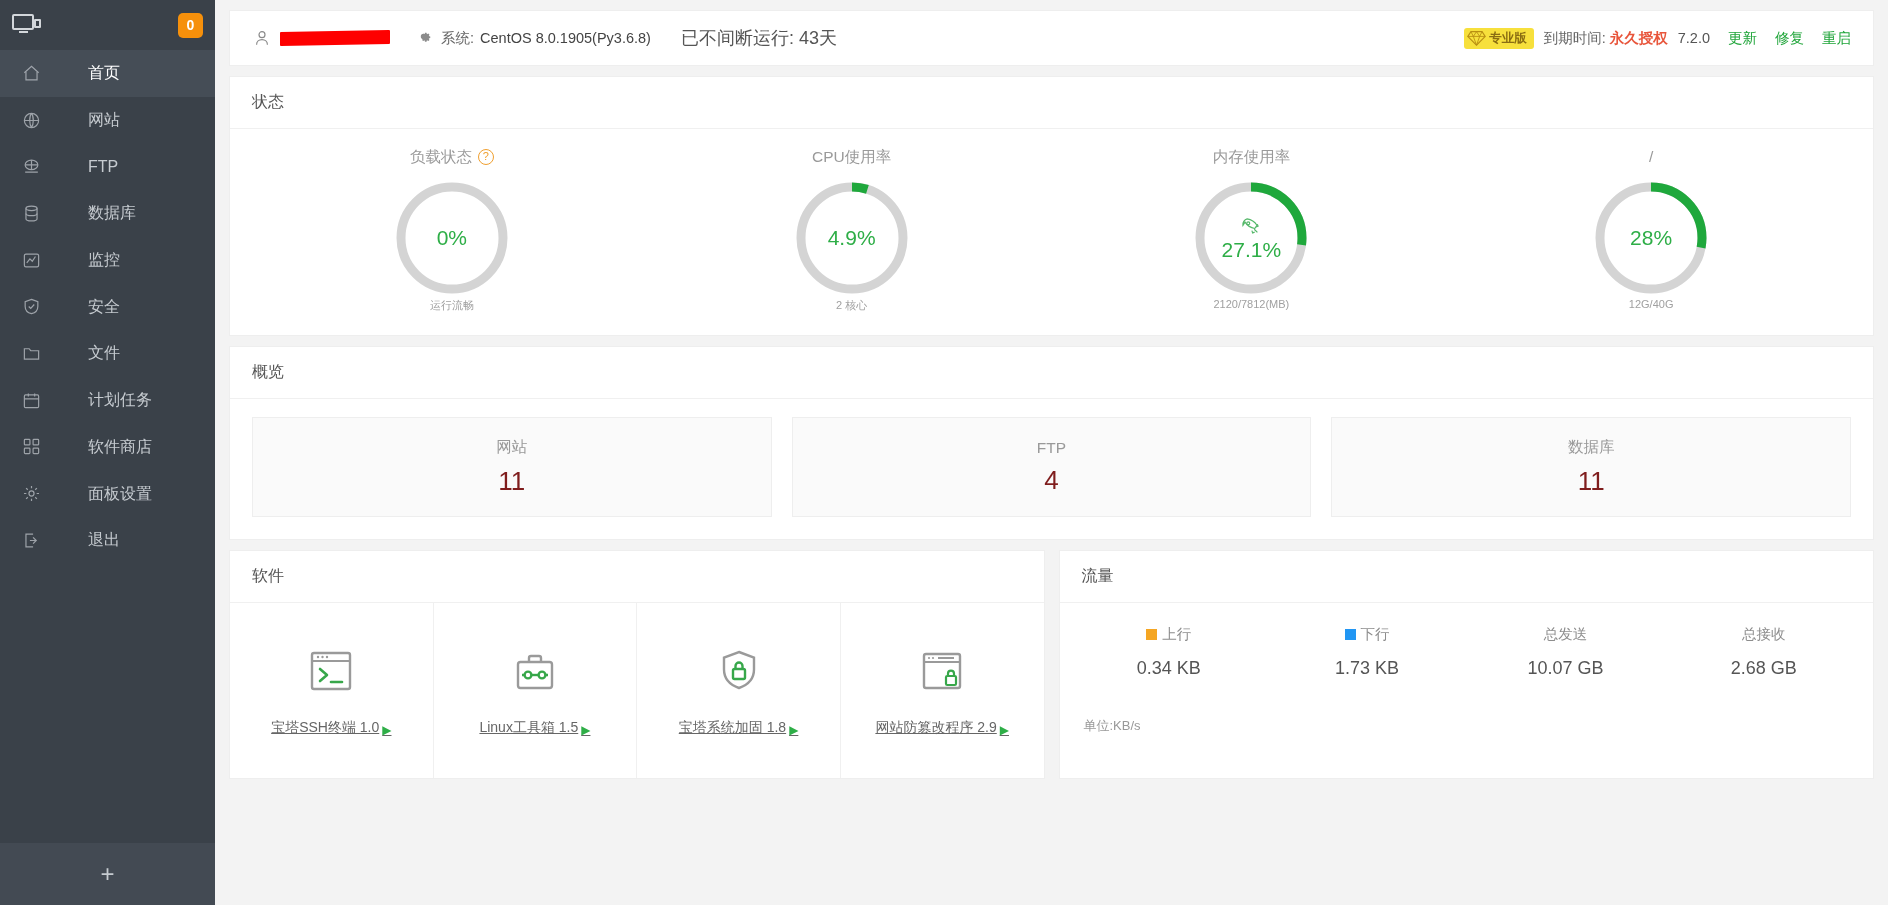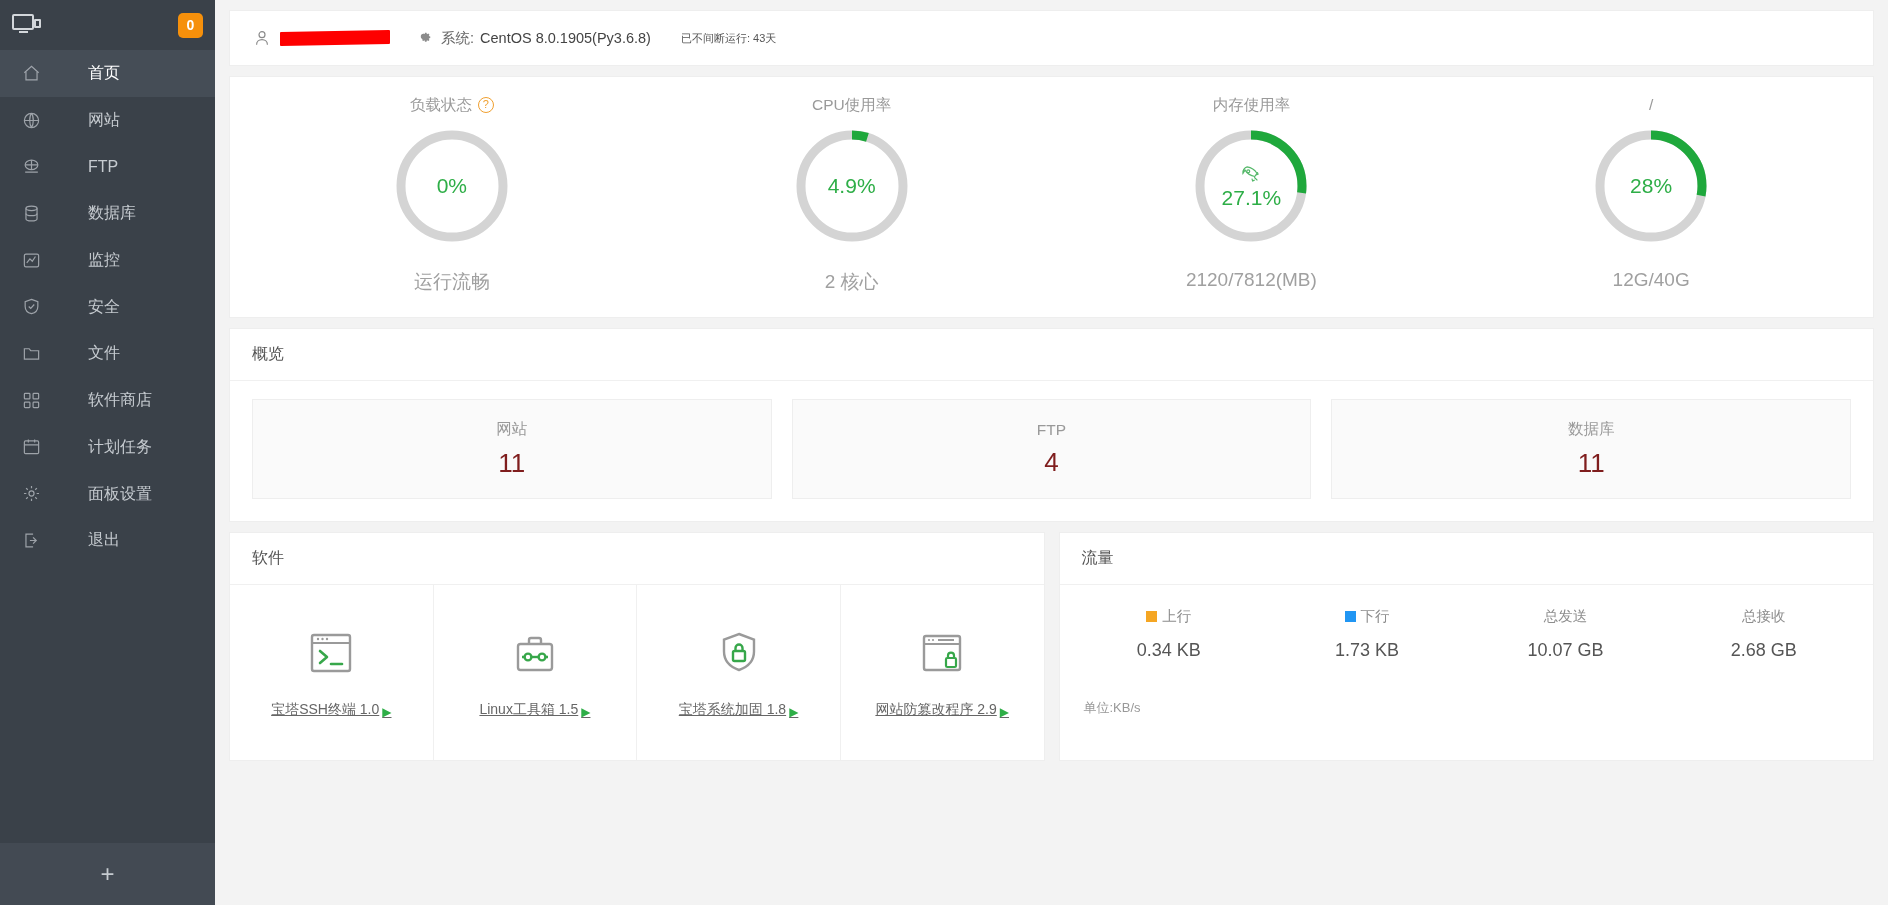--- a/index.html
+++ b/index.html
@@ -98,21 +98,21 @@
   .tb-user .uname { position: relative; width: 110px; height: 18px; }
   .tb-user .uname .redact {
     position: absolute; inset: 2px 0 2px 0; background: #fe0000; border-radius: 1px;
     transform: skewY(-1deg);
   }
   .tb-sys { display: flex; align-items: center; margin-right: 30px; color: #555; font-size: 14.5px; }
   .gear-sm { width: 18px; height: 18px; margin-right: 7px; }
   .gear-sm svg { width: 18px; height: 18px; fill: #8b8b8b; }
   .tb-sys .lbl { color: #666; margin-right: 6px; }
   .tb-sys .val { color: #444; }
-  .tb-uptime { color: #555; font-size: 11px; }
+  .tb-uptime { color: #555; font-size: 18px; }
   .tb-spacer { flex: 1; }
   .tb-right { display: flex; align-items: center; font-size: 14.5px; }
   .pro-badge {
     display: flex; align-items: center;
     background: #f7e03c; border-radius: 3px;
     padding: 2px 7px 2px 3px; margin-right: 10px;
   }
   .pro-badge .gem { width: 19px; height: 16px; margin-right: 3px; }
   .pro-badge .gem svg { width: 19px; height: 16px; }
   .pro-badge .ptxt { color: #8a6d12; font-size: 12.5px; font-weight: bold; }
@@ -152,21 +152,21 @@
   .ring-bg { fill: none; stroke: #d4d4d4; stroke-width: 9; }
   .ring-fg { fill: none; stroke: #1fa83c; stroke-width: 9; stroke-linecap: butt; }
   .ring-center {
     position: absolute; inset: 0;
     display: flex; flex-direction: column;
     align-items: center; justify-content: center;
   }
   .ring-val { color: #2eae47; font-size: 21px; }
   .rocket { width: 22px; height: 22px; margin-bottom: 1px; cursor: pointer; }
   .rocket svg { width: 22px; height: 22px; stroke: #55b86a; fill: none; stroke-width: 1.3; }
-  .gauge-foot { color: #a0a0a0; font-size: 19px; margin-top: 24px; text-align: center; }
+  .gauge-foot { color: #a0a0a0; font-size: 11px; margin-top: 1px; text-align: center; }
 
   
   .ov-row { display: flex; gap: 20px; }
   .ov-box {
     flex: 1; height: 100px; background: #fafafa; border: 1px solid #eee;
     display: flex; flex-direction: column; align-items: center; justify-content: center;
     cursor: pointer;
   }
   .ov-label { color: #999; font-size: 15.5px; margin-bottom: 8px; }
   .ov-num { color: #7f1d1d; font-size: 26px; }
@@ -280,42 +280,42 @@
           <svg viewBox="0 0 24 24">
               <path d="M3 6h6l2 2.5h10V19H3z"></path>
             </svg>
         </span>
         <span class="nav-label">文件</span>
       </div>
 
       <div class="nav-item">
         <span class="nav-ico">
           <svg viewBox="0 0 24 24">
+              <rect x="3" y="5" width="18" height="16" rx="1.5"></rect>
+              <path d="M3 10h18M8 3v4M16 3v4"></path>
+            </svg>
+        </span>
+        <span class="nav-label">计划任务</span>
+      </div>
+
+      <div class="nav-item">
+        <span class="nav-ico">
+          <svg viewBox="0 0 24 24">
               <rect x="3" y="3" width="7" height="7" rx="1"></rect>
               <rect x="14" y="3" width="7" height="7" rx="1"></rect>
               <rect x="3" y="14" width="7" height="7" rx="1"></rect>
               <rect x="14" y="14" width="7" height="7" rx="1"></rect>
             </svg>
         </span>
         <span class="nav-label">软件商店</span>
       </div>
 
       <div class="nav-item">
         <span class="nav-ico">
           <svg viewBox="0 0 24 24">
-              <rect x="3" y="5" width="18" height="16" rx="1.5"></rect>
-              <path d="M3 10h18M8 3v4M16 3v4"></path>
-            </svg>
-        </span>
-        <span class="nav-label">计划任务</span>
-      </div>
-
-      <div class="nav-item">
-        <span class="nav-ico">
-          <svg viewBox="0 0 24 24">
               <circle cx="12" cy="12" r="3.2"></circle>
               <path d="M12 2.5v3M12 18.5v3M2.5 12h3M18.5 12h3M5.2 5.2l2.1 2.1M16.7 16.7l2.1 2.1M18.8 5.2l-2.1 2.1M7.3 16.7l-2.1 2.1"></path>
             </svg>
         </span>
         <span class="nav-label">面板设置</span>
       </div>
 
       <div class="nav-item">
         <span class="nav-ico">
           <svg viewBox="0 0 24 24">
@@ -349,23 +349,41 @@
         <span class="gear-sm">
           <svg viewBox="0 0 24 24">
               <path d="M12 8.4a3.6 3.6 0 100 7.2 3.6 3.6 0 000-7.2zm9 3.6l-2-.6.9-1.9-1.4-1.4-1.9.9-.6-2h-2l-.6 2-1.9-.9-1.4 1.4.9 1.9-2 .6v2l2 .6-.9 1.9 1.4 1.4 1.9-.9.6 2h2l.6-2 1.9.9 1.4-1.4-.9-1.9 2-.6z" transform="translate(-2 -2)"></path>
             </svg>
         </span>
         <span class="lbl">系统:</span>
         <span class="val">CentOS 8.0.1905(Py3.6.8)</span>
       </div>
       <div class="tb-uptime">已不间断运行: 43天</div>
       <div class="tb-spacer"></div>
+      <div class="tb-right">
+        <span class="pro-badge">
+          <span class="gem">
+            <svg viewBox="0 0 24 20">
+                <path d="M5 2h14l4 6-11 11L1 8z" fill="none" stroke="#b98f12" stroke-width="1.4"></path>
+                <path d="M5 2l3 6 4-6M19 2l-3 6-4-6M1 8h22M8 8l4 11 4-11" fill="none" stroke="#b98f12" stroke-width="1.1"></path>
+              </svg>
+          </span>
+          <span class="ptxt">专业版</span>
+        </span>
+        <span class="tb-exp-label">到期时间:</span>
+        <span class="tb-exp-val">永久授权</span>
+        <span class="tb-ver">7.2.0</span>
+        <span class="tb-link">更新</span>
+        <span class="tb-link">修复</span>
+        <span class="tb-link">重启</span>
+      </div>
     </div>
 
     <div class="card">
+      <div class="card-head">状态</div>
       <div class="card-body">
         <div class="gauges">
 
           <div class="gauge-col">
             <div class="gauge-title">
               <span>负载状态</span>
               <span class="help-q">?</span>
             </div>
             <div class="ring-wrap">
               <svg viewBox="0 0 118 118">

